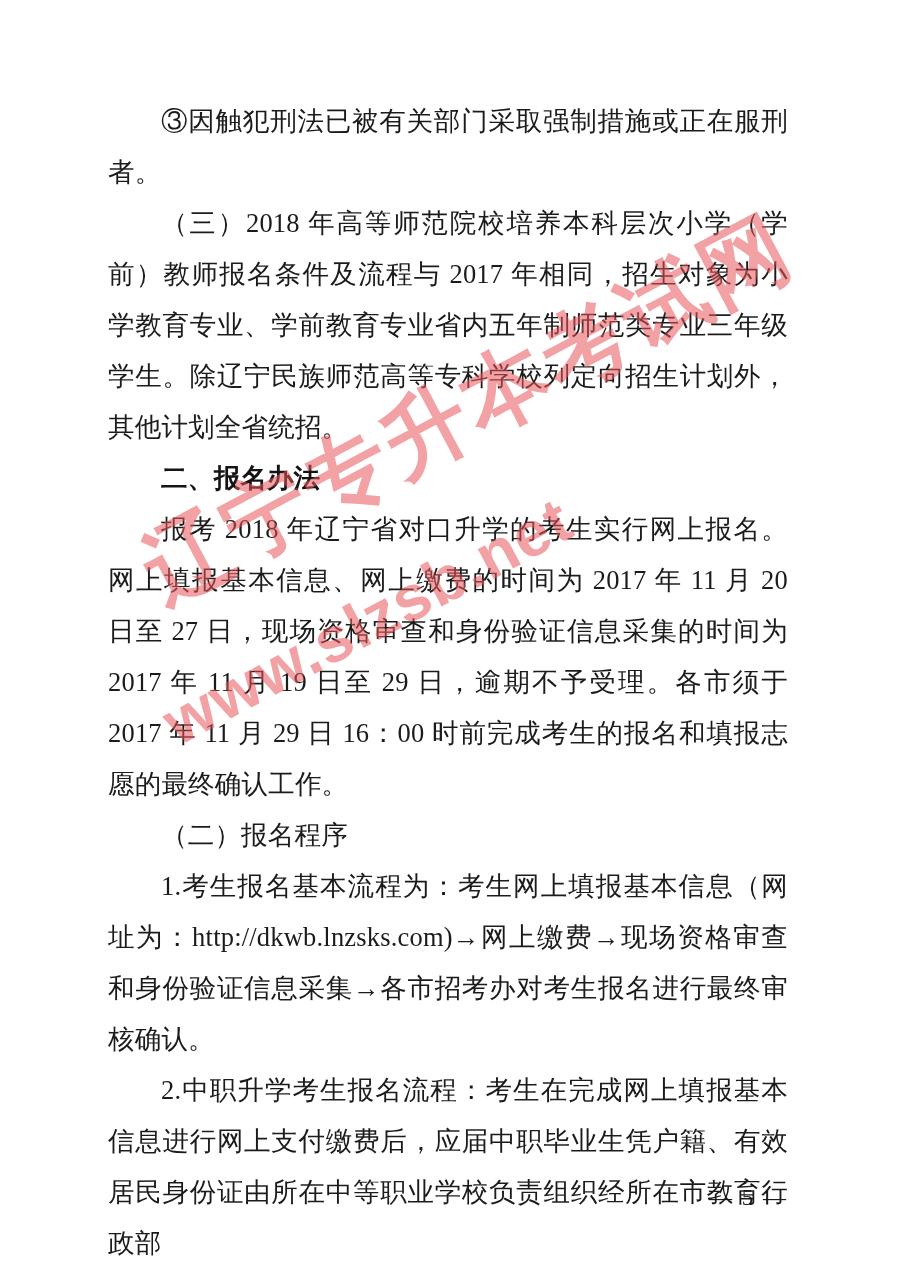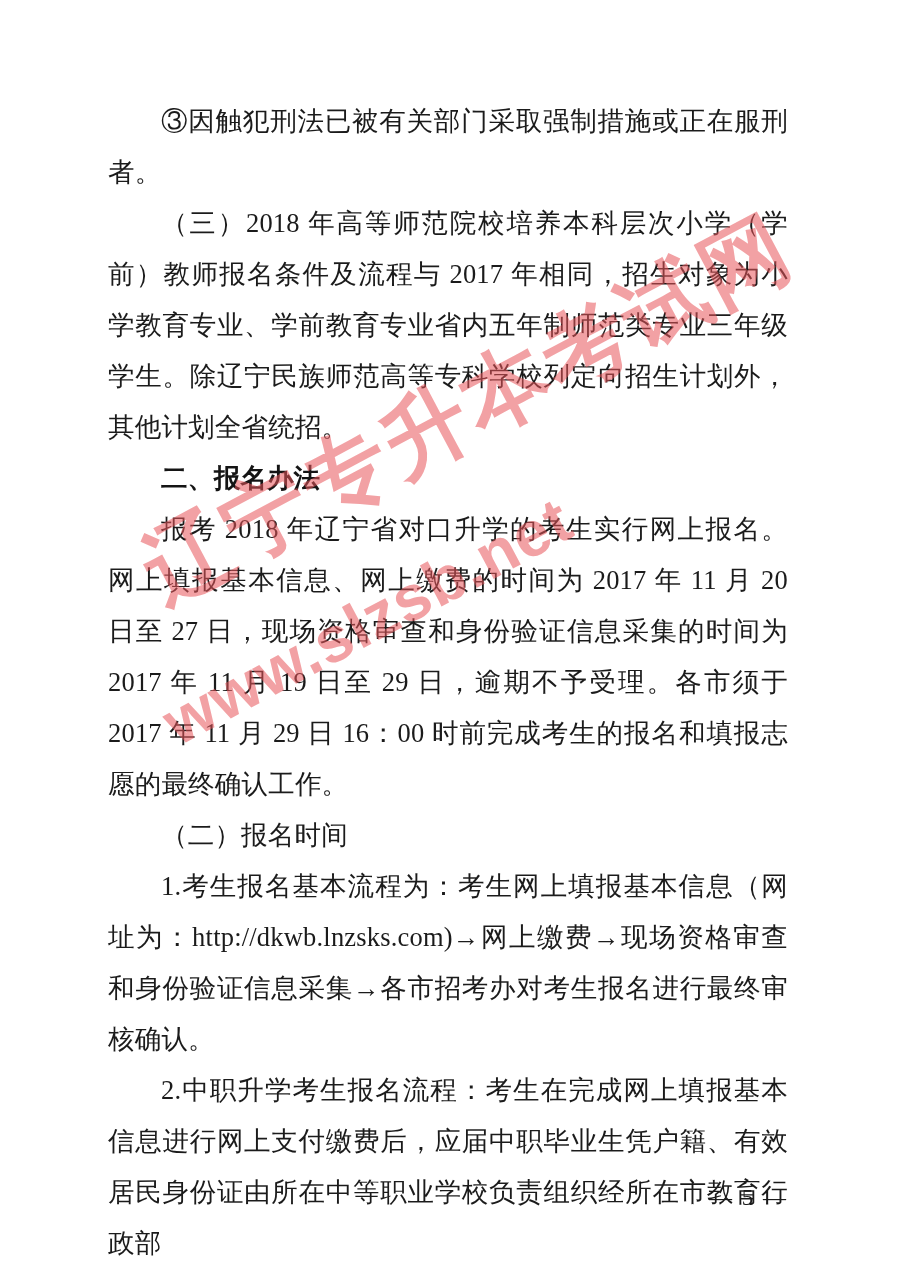--- a/index.html
+++ b/index.html
@@ -87,21 +87,21 @@
 </head>
 <body>
 
 <div class="page">
 
   <div class="content">
     <p class="para indent">③因触犯刑法已被有关部门采取强制措施或正在服刑者。</p>
     <p class="para indent">（三）2018 年高等师范院校培养本科层次小学（学前）教师报名条件及流程与 2017 年相同，招生对象为小学教育专业、学前教育专业省内五年制师范类专业三年级学生。除辽宁民族师范高等专科学校列定向招生计划外，其他计划全省统招。</p>
     <p class="heading">二、报名办法</p>
     <p class="para indent">报考 2018 年辽宁省对口升学的考生实行网上报名。网上填报基本信息、网上缴费的时间为 2017 年 11 月 20 日至 27 日，现场资格审查和身份验证信息采集的时间为 2017 年 11 月 19 日至 29 日，逾期不予受理。各市须于 2017 年 11 月 29 日 16：00 时前完成考生的报名和填报志愿的最终确认工作。</p>
-    <p class="para indent">（二）报名时间</p>
+    <p class="para indent">（二）报名程序</p>
     <p class="para indent">1.考生报名基本流程为：考生网上填报基本信息（网址为：http://dkwb.lnzsks.com)→网上缴费→现场资格审查和身份验证信息采集→各市招考办对考生报名进行最终审核确认。</p>
     <p class="para indent">2.中职升学考生报名流程：考生在完成网上填报基本信息进行网上支付缴费后，应届中职毕业生凭户籍、有效居民身份证由所在中等职业学校负责组织经所在市教育行政部</p>
   </div>
 
   <div class="watermark">
     <div class="wm-text wm-cn">辽宁专升本考试网</div>
     <div class="wm-text wm-url">www.slzsb.net</div>
   </div>
 
   <div class="pagenum">— 5 —</div>

